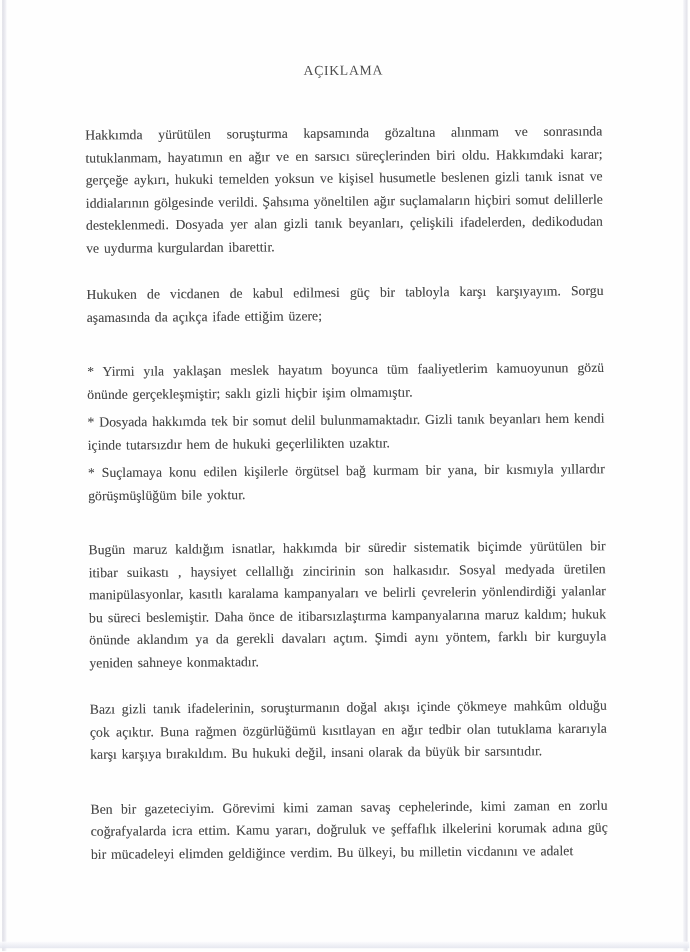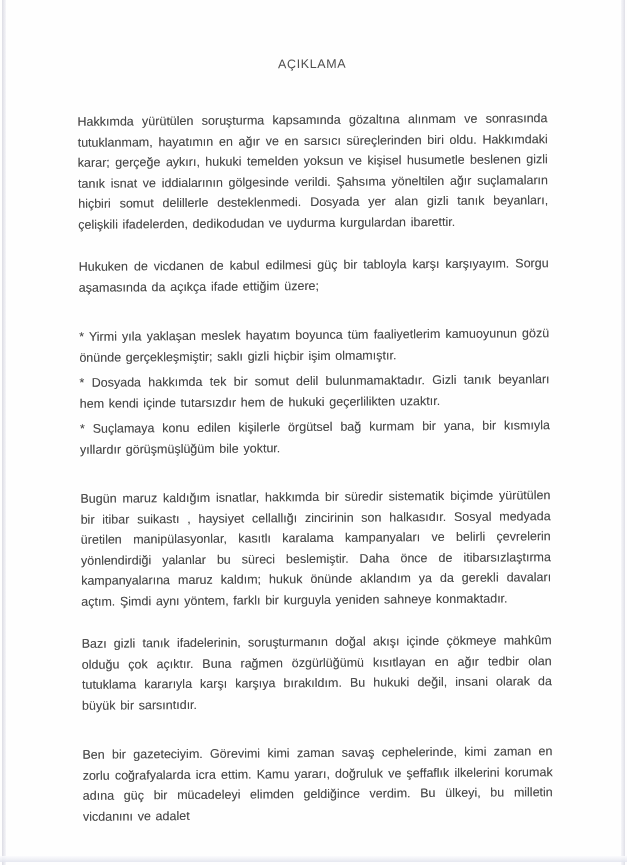--- a/index.html
+++ b/index.html
@@ -6,21 +6,21 @@
     margin: 0;
     padding: 0;
     background: #ffffff;
   }
   .photo {
     position: relative;
     width: 627px;
     height: 865px;
     background: #fefefe;
     overflow: hidden;
-    font-family: Liberation Sans, sans-serif;
+    font-family: Liberation Serif, serif;
   }
   
   .edge-left {
     position: absolute; left: 2px; top: 0; bottom: 0; width: 4px;
     background: linear-gradient(to right, #d7d7e0, #f5f5f9);
     opacity: .85;
   }
   .edge-right {
     position: absolute; right: 2px; top: 0; bottom: 0; width: 4px;
     background: linear-gradient(to left, #dbdbe4, #f5f5f9);

